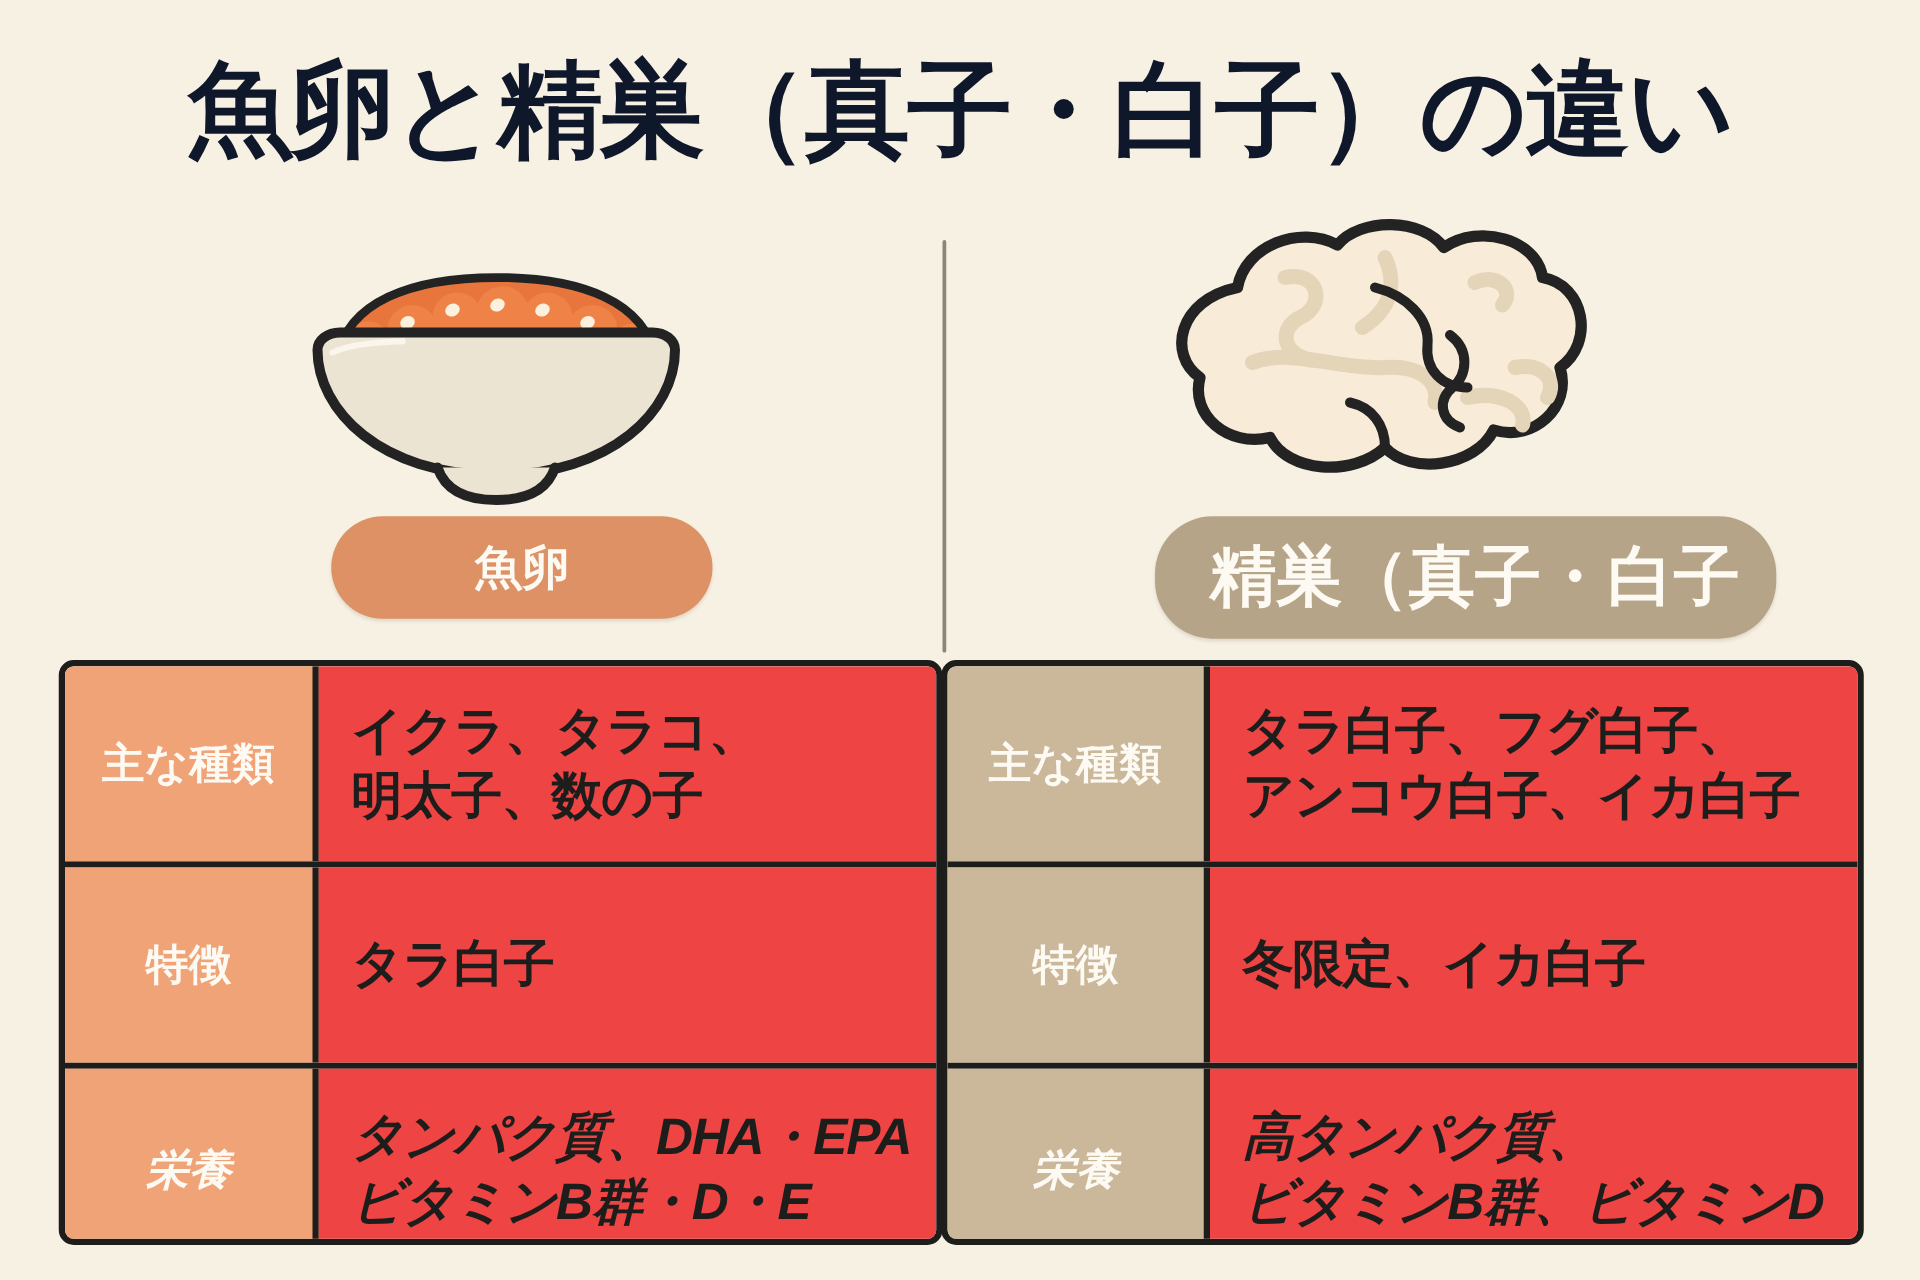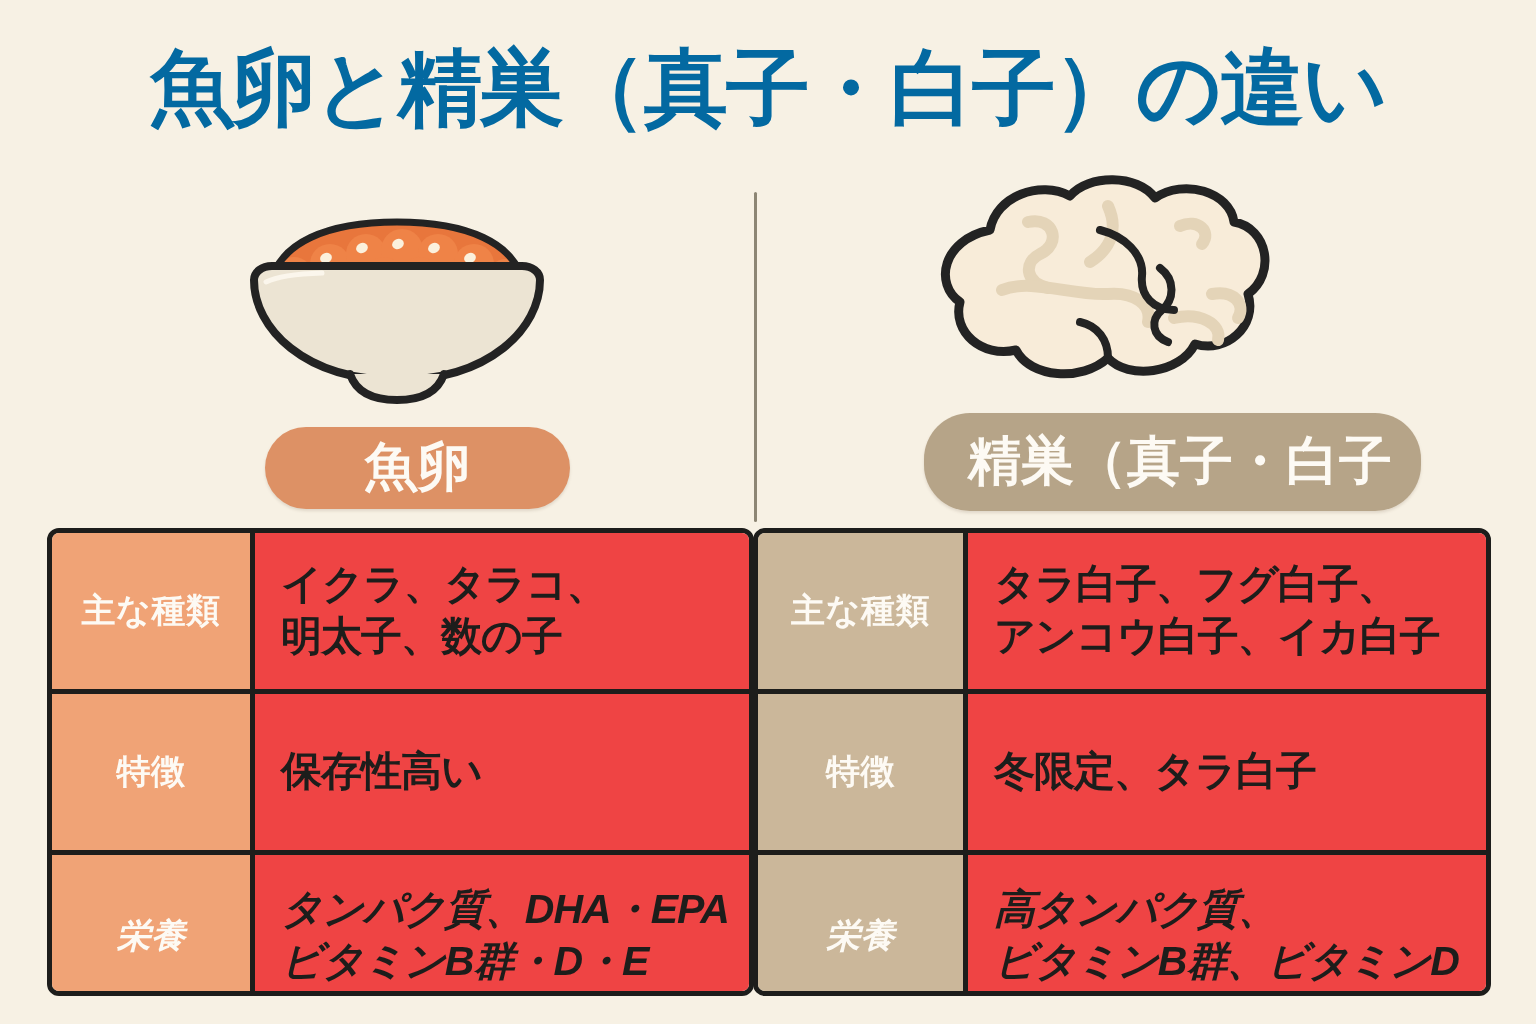--- a/index.html
+++ b/index.html
@@ -26,21 +26,21 @@
   .title {
     position: absolute;
     top: 44px;
     left: 0;
     width: 1536px;
     text-align: center;
     font-size: 84px;
     line-height: 1.05;
     font-weight: 700;
     letter-spacing: -2px;
-    color: #0369a1;
+    color: #0f172a;
     white-space: nowrap;
   }
 
   
   .divider {
     position: absolute;
     left: 754px;
     top: 192px;
     width: 3px;
     height: 330px;
@@ -63,24 +63,24 @@
     justify-content: center;
     border-radius: 46px;
     color: #fdfaf4;
     font-weight: 700;
     letter-spacing: 0px;
     white-space: nowrap;
     overflow: hidden;
     box-shadow: 0 2px 3px rgba(120, 100, 75, .18);
   }
   .badge-left {
-    left: 265px; top: 427px;
+    left: 265px; top: 413px;
     width: 305px; height: 82px;
     background: #dd9165;
-    font-size: 53px;
+    font-size: 38px;
   }
   .badge-right {
     left: 924px; top: 413px;
     width: 497px; height: 98px;
     background: #b6a488;
     font-size: 53px;
     justify-content: flex-start;
     padding-left: 44px;
     box-sizing: border-box;
   }
@@ -241,21 +241,21 @@
     <div class="row">
       <div class="cell-label">主な種類</div>
       <div class="cell-body">
         <span class="line">イクラ、タラコ、</span>
         <span class="line">明太子、数の子</span>
       </div>
     </div>
     <div class="row">
       <div class="cell-label">特徴</div>
       <div class="cell-body">
-        <span class="line">保存性高い</span>
+        <span class="line">タラ白子</span>
       </div>
     </div>
     <div class="row">
       <div class="cell-label">栄養</div>
       <div class="cell-body">
         <span class="line">タンパク質、DHA・EPA</span>
         <span class="line">ビタミンB群・D・E</span>
       </div>
     </div>
   </div>
@@ -264,21 +264,21 @@
     <div class="row">
       <div class="cell-label">主な種類</div>
       <div class="cell-body">
         <span class="line">タラ白子、フグ白子、</span>
         <span class="line">アンコウ白子、イカ白子</span>
       </div>
     </div>
     <div class="row">
       <div class="cell-label">特徴</div>
       <div class="cell-body">
-        <span class="line">冬限定、タラ白子</span>
+        <span class="line">冬限定、イカ白子</span>
       </div>
     </div>
     <div class="row">
       <div class="cell-label">栄養</div>
       <div class="cell-body">
         <span class="line">高タンパク質、</span>
         <span class="line">ビタミンB群、ビタミンD</span>
       </div>
     </div>
   </div>

